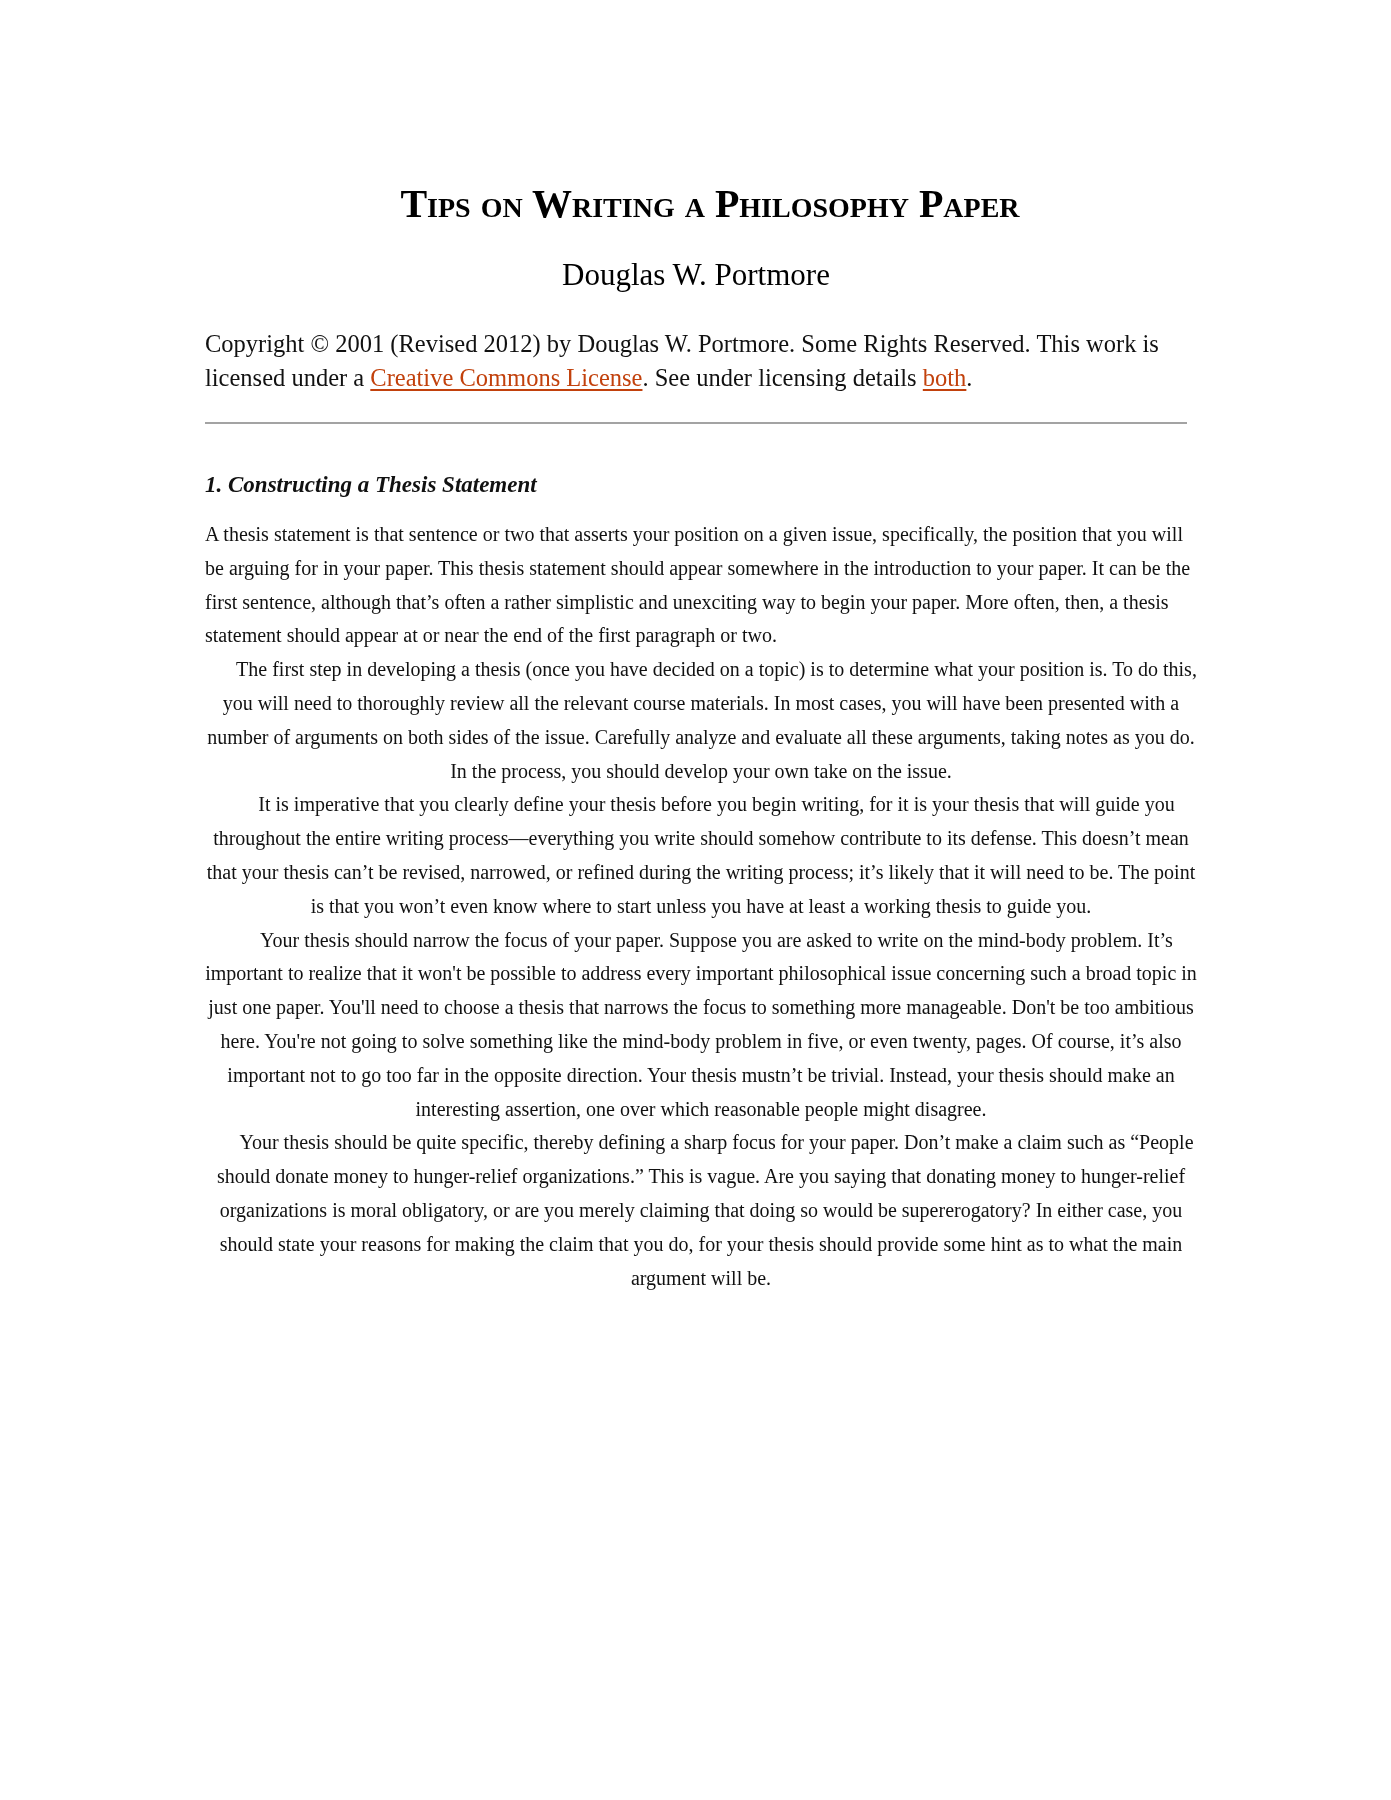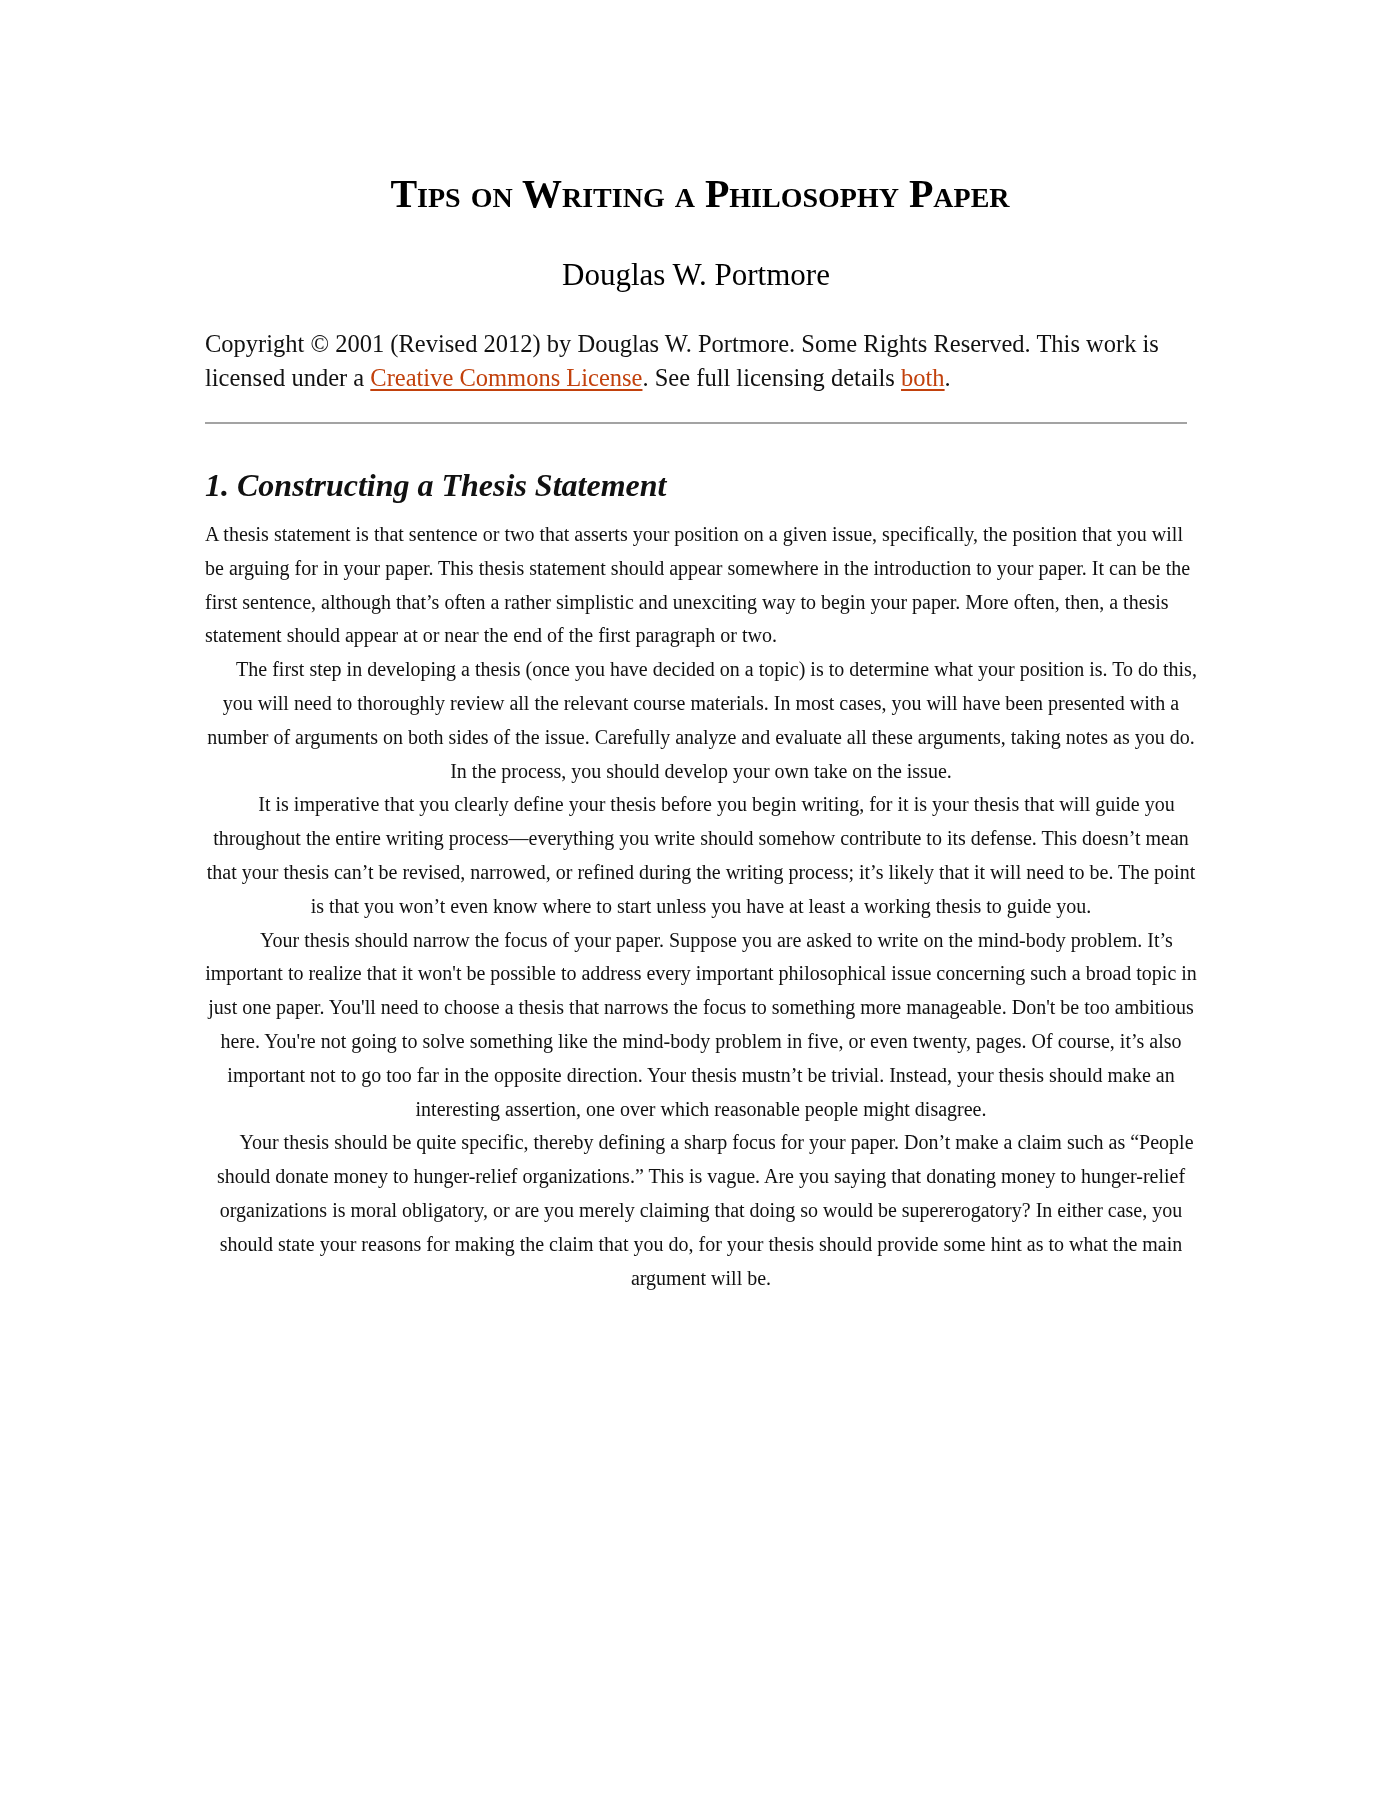--- a/index.html
+++ b/index.html
@@ -25,21 +25,21 @@
     position: absolute;
     left: 0;
     top: 166px;
     width: 982px;
     text-align: center;
     font-size: 40px;
     font-weight: bold;
     font-variant: small-caps;
     letter-spacing: 0px;
     line-height: 48px;
-    margin: 4px;
+    margin: 14px;
     color: #000000;
   }
   .author-wrap {
     position: absolute;
     left: 0;
     top: 255px;
     width: 982px;
     text-align: center;
     line-height: 40px;
   }
@@ -72,21 +72,21 @@
     width: 982px;
     height: 0;
     border: none;
     border-top: 2px solid #a3a3a3;
     margin: 0;
   }
   .section-heading {
     position: absolute;
     left: 0;
     top: 468px;
-    font-size: 32px;
+    font-size: 23px;
     font-weight: bold;
     font-style: italic;
     line-height: 34px;
     margin: 0;
   }
   .body {
     position: absolute;
     left: 0;
     top: 518px;
     width: 992px;
@@ -105,21 +105,21 @@
 <body>
 
 <div class="page">
 
   <h1 class="title">Tips on Writing a Philosophy Paper</h1>
 
   <div class="author-wrap">
     <a class="author">Douglas W. Portmore</a>
   </div>
 
-  <p class="copyright"><span>Copyright © 2001 (Revised 2012) by Douglas W. Portmore. Some Rights Reserved. This work is licensed under a </span><a>Creative Commons License</a><span>. See full licensing details </span><a>both</a><span>.</span></p>
+  <p class="copyright"><span>Copyright © 2001 (Revised 2012) by Douglas W. Portmore. Some Rights Reserved. This work is licensed under a </span><a>Creative Commons License</a><span>. See under licensing details </span><a>both</a><span>.</span></p>
 
   <hr class="rule">
 
   <h2 class="section-heading">1. Constructing a Thesis Statement</h2>
 
   <div class="body">
     <p>A thesis statement is that sentence or two that asserts your position on a given issue, specifically, the position that you will be arguing for in your paper. This thesis statement should appear somewhere in the introduction to your paper.  It can be the first sentence, although that’s often a rather simplistic and unexciting way to begin your paper. More often, then, a thesis statement should appear at or near the end of the first paragraph or two.</p>
     <p class="indent">The first step in developing a thesis (once you have decided on a topic) is to determine what your position is. To do this, you will need to thoroughly review all the relevant course materials. In most cases, you will have been presented with a number of arguments on both sides of the issue. Carefully analyze and evaluate all these arguments, taking notes as you do. In the process, you should develop your own take on the issue.</p>
     <p class="indent">It is imperative that you clearly define your thesis before you begin writing, for it is your thesis that will guide you throughout the entire writing process—everything you write should somehow contribute to its defense. This doesn’t mean that your thesis can’t be revised, narrowed, or refined during the writing process; it’s likely that it will need to be. The point is that you won’t even know where to start unless you have at least a working thesis to guide you.</p>
     <p class="indent">Your thesis should narrow the focus of your paper. Suppose you are asked to write on the mind-body problem. It’s important to realize that it won't be possible to address every important philosophical issue concerning such a broad topic in just one paper. You'll need to choose a thesis that narrows the focus to something more manageable. Don't be too ambitious here. You're not going to solve something like the mind-body problem in five, or even twenty, pages. Of course, it’s also important not to go too far in the opposite direction. Your thesis mustn’t be trivial. Instead, your thesis should make an interesting assertion, one over which reasonable people might disagree.</p>

